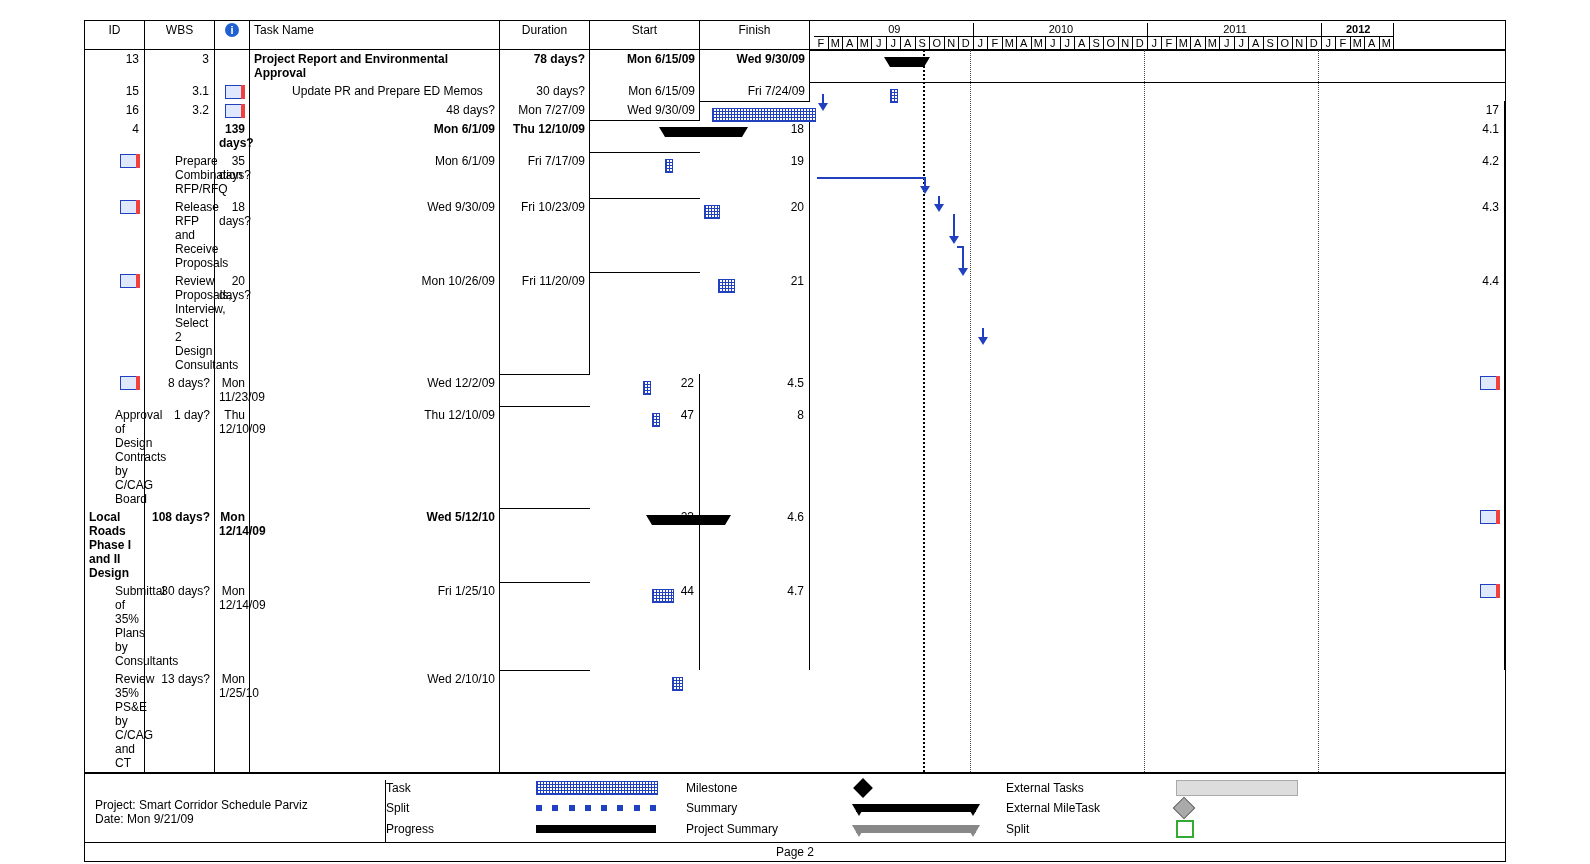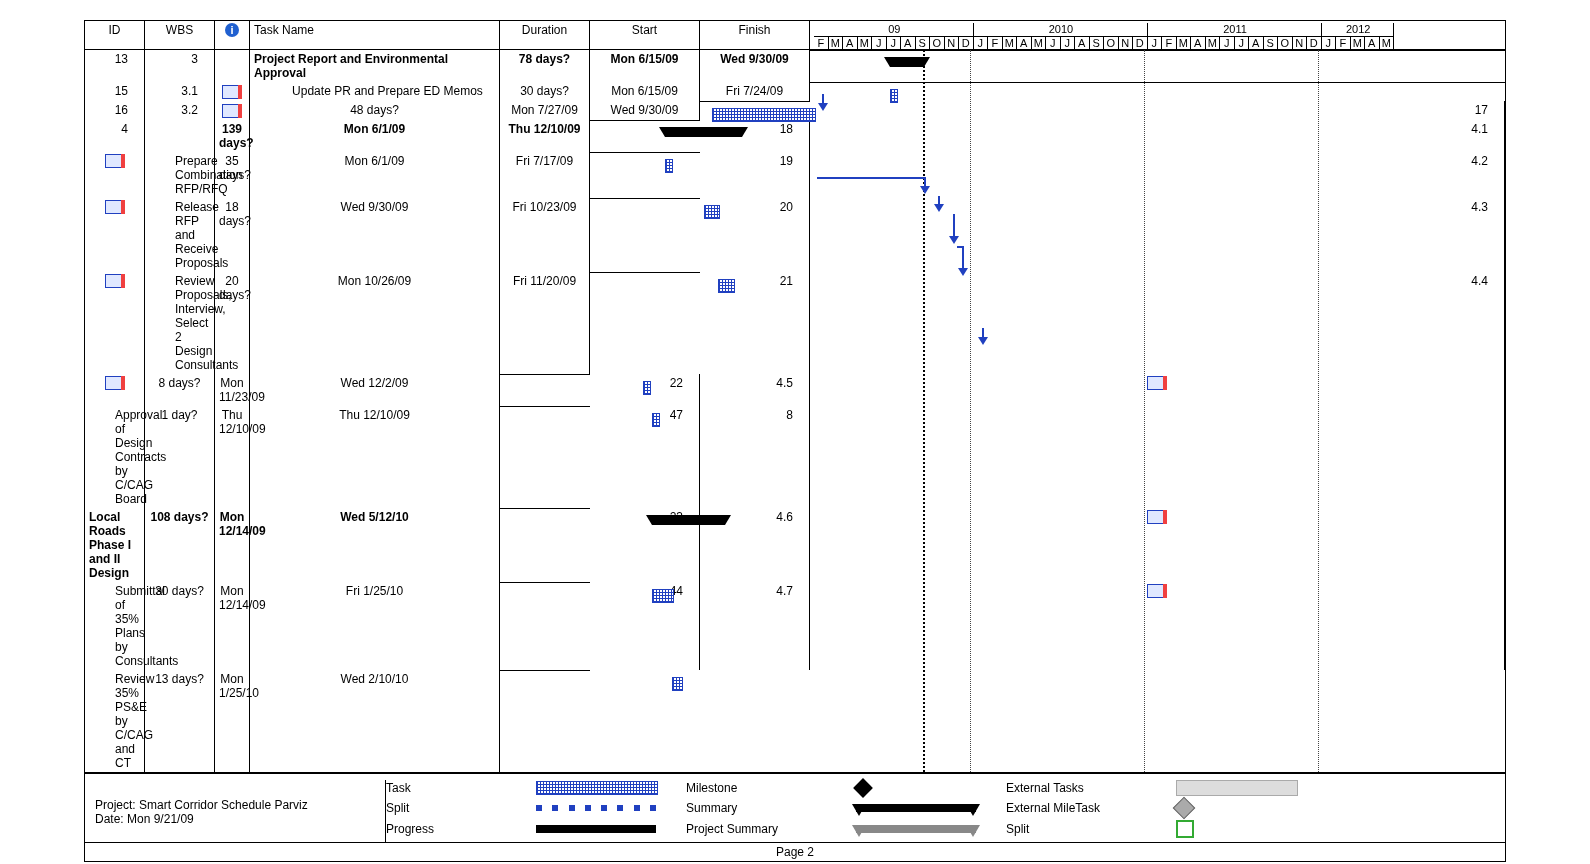--- a/index.html
+++ b/index.html
@@ -4,22 +4,22 @@
 <style>
 html,body{margin:0;padding:0;background:#fff;font-family:Arial,Helvetica,sans-serif;font-size:12px;color:#000}
 .page{position:relative;width:1420px;margin:20px auto;border:1px solid #000}
 .grid{display:grid;grid-template-columns:60px 70px 35px 250px 90px 110px 110px 1fr;border-bottom:1px solid #000}
 .cell{border-right:1px solid #000;padding:2px 4px;box-sizing:border-box}
 .head .cell{font-weight:normal;text-align:center;border-top:0}
 .timeline-head{position:relative;height:28px;border-right:0}
 .year-row,.month-row{display:flex;width:100%;height:14px;font-size:11px}
 .year-row span{border-right:1px solid #000;border-bottom:1px solid #000;box-sizing:border-box;padding-left:2px}
 .month-row span{flex:1;text-align:center;border-right:1px solid #000;box-sizing:border-box}
-.id,.wbs{text-align:right;padding-right:16px}
-.ind,.dur,.start,.fin{text-align:center}
+.id,.wbs{text-align:right;padding-right:5px}
+.ind,.dur,.start,.fin{text-align:right}
 .gantt{position:relative;border-top:1px solid #000;border-right:0}
 .bold{font-weight:bold}
 .indent1{padding-left:30px}
 .icon-ind{display:inline-block;width:18px;height:12px;border:1px solid #2040c0;background:#e0e8ff;position:relative;vertical-align:middle}
 .icon-ind::after{content:"";position:absolute;right:-1px;top:-1px;width:4px;height:14px;background:#f04040}
 .info-icon{width:14px;height:14px;border-radius:50%;background:#2060d0;color:#fff;font-weight:bold;display:inline-flex;align-items:center;justify-content:center;font-size:11px}
 .summary-bar{position:absolute;height:10px;background:#000}
 .summary-bar::before,.summary-bar::after{content:"";position:absolute;top:0;border-top:10px solid #000;border-left:6px solid transparent;border-right:6px solid transparent}
 .summary-bar::before{left:-6px}
 .summary-bar::after{right:-6px}
@@ -60,21 +60,21 @@
     <div class="cell"><span class="info-icon">i</span></div>
     <div class="cell" style="text-align:left">Task Name</div>
     <div class="cell">Duration</div>
     <div class="cell">Start</div>
     <div class="cell">Finish</div>
     <div class="cell timeline-head" id="tl-head">
         <div class="year-row">
           <span style="width: 159.5px;">09</span>
           <span style="width: 174px;">2010</span>
           <span style="width: 174px;">2011</span>
-          <span style="width: 72.5px;">2012</span>
+          <span style="width: 72.5px; font-weight: bold;">2012</span>
         </div>
         <div class="month-row">
           <span style="flex: 0 0 14.5px;">F</span>
           <span style="flex: 0 0 14.5px;">M</span>
           <span style="flex: 0 0 14.5px;">A</span>
           <span style="flex: 0 0 14.5px;">M</span>
           <span style="flex: 0 0 14.5px;">J</span>
           <span style="flex: 0 0 14.5px;">J</span>
           <span style="flex: 0 0 14.5px;">A</span>
           <span style="flex: 0 0 14.5px;">S</span>

